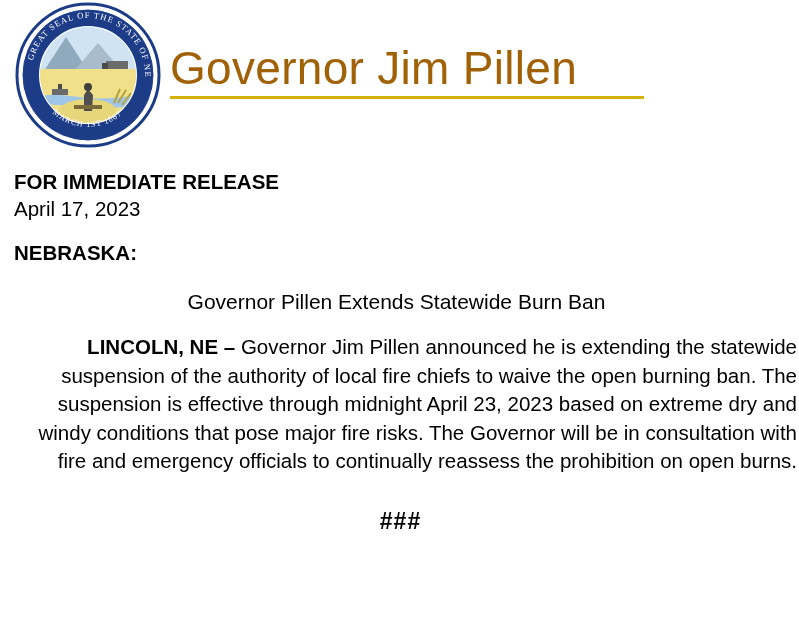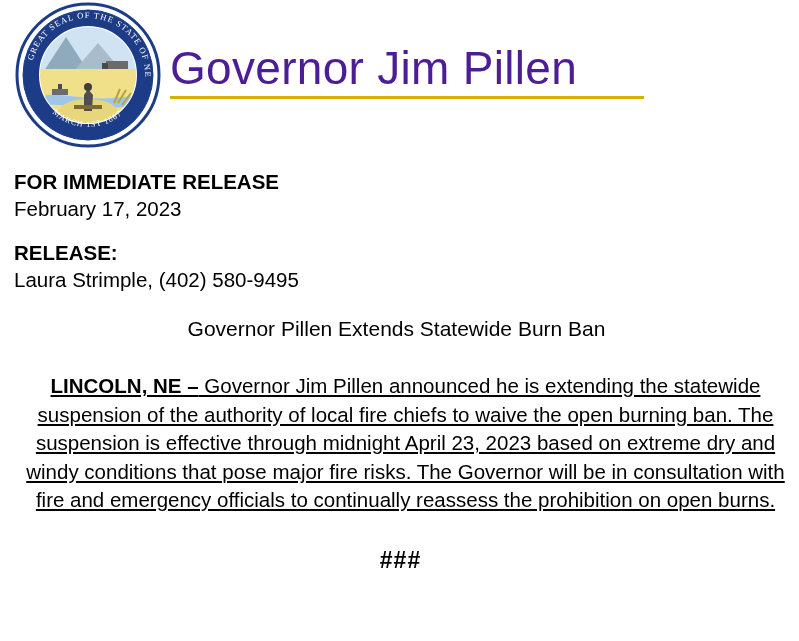--- a/index.html
+++ b/index.html
@@ -40,21 +40,21 @@
 
   .lh-text {
     position: relative;
     margin-left: 8px;
     padding-bottom: 10px;
   }
   .gov-name {
     font-size: 46px;
     line-height: 52px;
     font-weight: 400;
-    color: #4c1d95;
+    color: #a16207;
     letter-spacing: 0.3px;
     white-space: nowrap;
   }
   .gold-rule {
     margin-top: 2px;
     height: 3px;
     background: #d4b106;
     width: 474px;
   }
 
@@ -68,26 +68,25 @@
   .block { margin-bottom: 0; }
   .gap { height: 17px; }
   .headline {
     text-align: center;
     font-weight: normal;
     font-size: 21px;
     margin: 22px 0 0 0;
     padding-right: 18px;
   }
   .para {
-    margin-top: 30px;
+    margin-top: 18px;
     font-size: 20.5px;
     line-height: 28.5px;
     max-width: 785px;
-    text-align: center;
-    text-decoration: underline;
+    text-align: right;
   }
   .endmark {
     margin-top: 32px;
     text-align: center;
     font-weight: bold;
     font-size: 23px;
     padding-right: 10px;
     letter-spacing: 1px;
   }
   .line { white-space: pre-wrap; }
@@ -148,26 +147,25 @@
 
     <div class="lh-text">
       <div class="gov-name">Governor Jim Pillen</div>
       <div class="gold-rule"></div>
     </div>
   </div>
 
   <div class="content">
 
     <div class="block bold line">FOR IMMEDIATE RELEASE</div>
-    <div class="block line">February 17, 2023</div>
+    <div class="block line">April 17, 2023</div>
 
     <div class="gap"></div>
 
-    <div class="block bold line">RELEASE:</div>
-    <div class="block line">Laura Strimple, (402) 580-9495</div>
+    <div class="block bold line">NEBRASKA:</div>
 
     <div class="headline">Governor Pillen Extends Statewide Burn Ban</div>
 
     <p class="para"><span class="bold">LINCOLN, NE –</span><span> Governor Jim Pillen announced he is extending the statewide suspension of the authority of local fire chiefs to waive the open burning ban. The suspension is effective through midnight April 23, 2023 based on extreme dry and windy conditions that pose major fire risks. The Governor will be in consultation with fire and emergency officials to continually reassess the prohibition on open burns.</span></p>
 
     <div class="endmark">###</div>
   </div>
 </div>
 
 </body></html>

